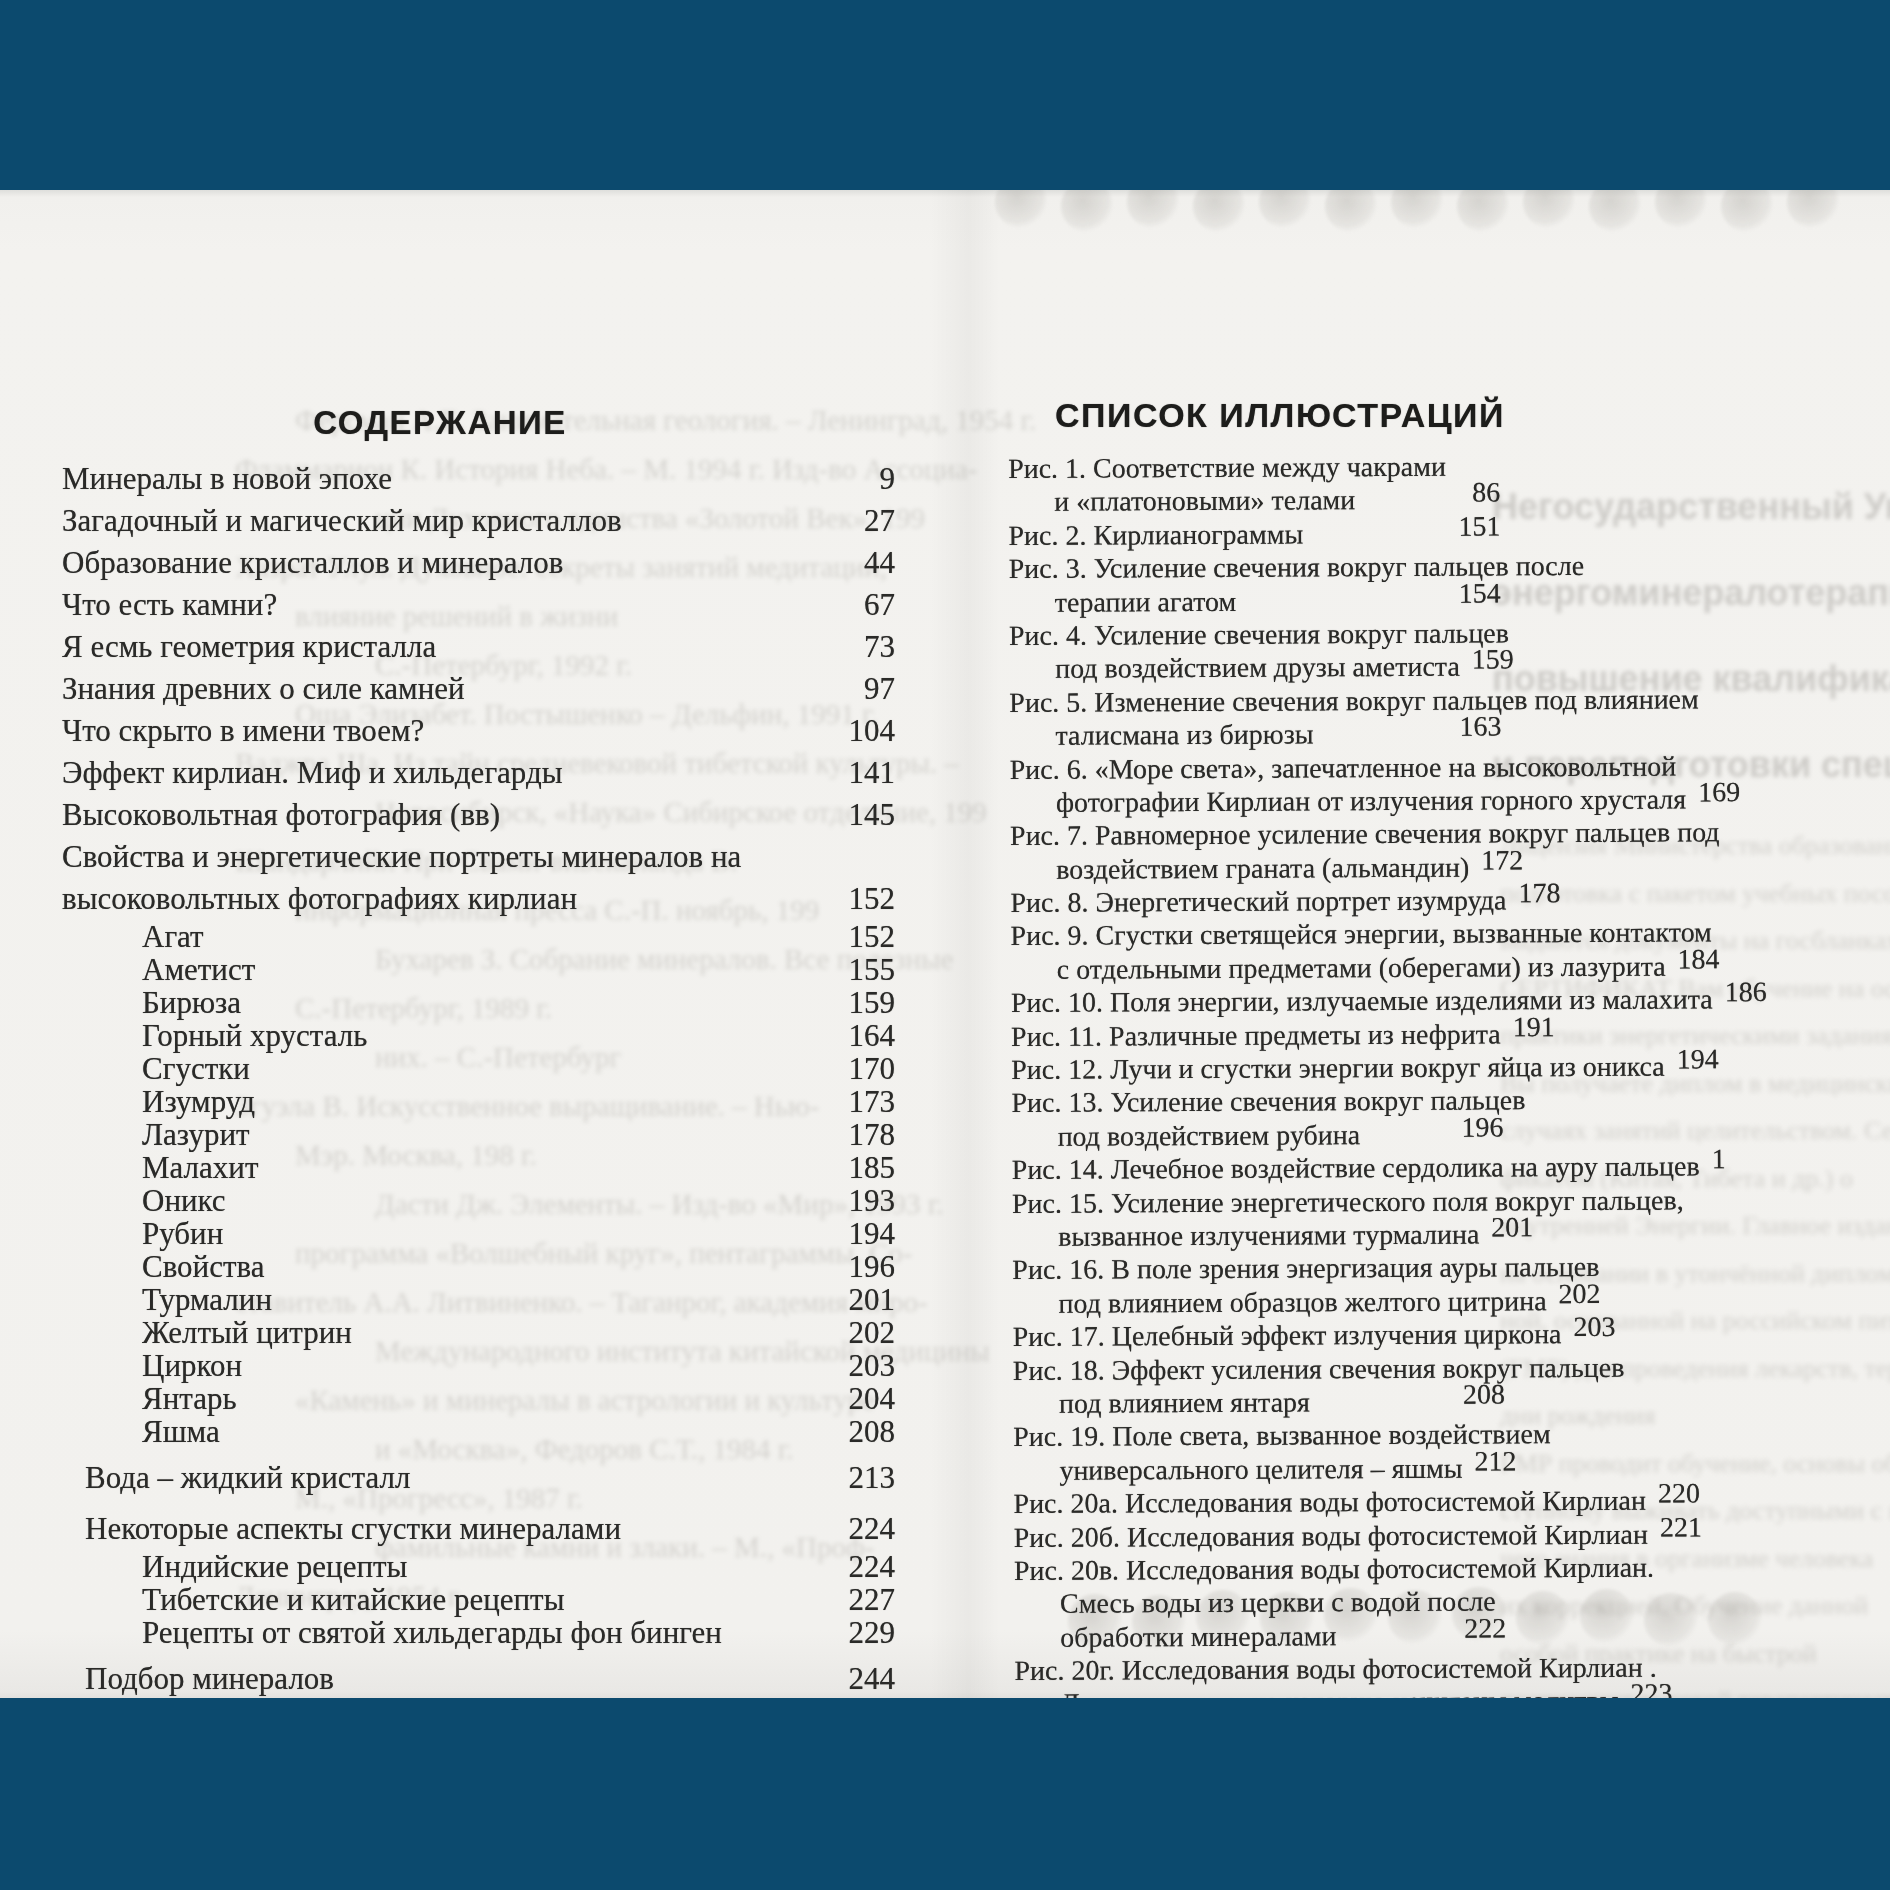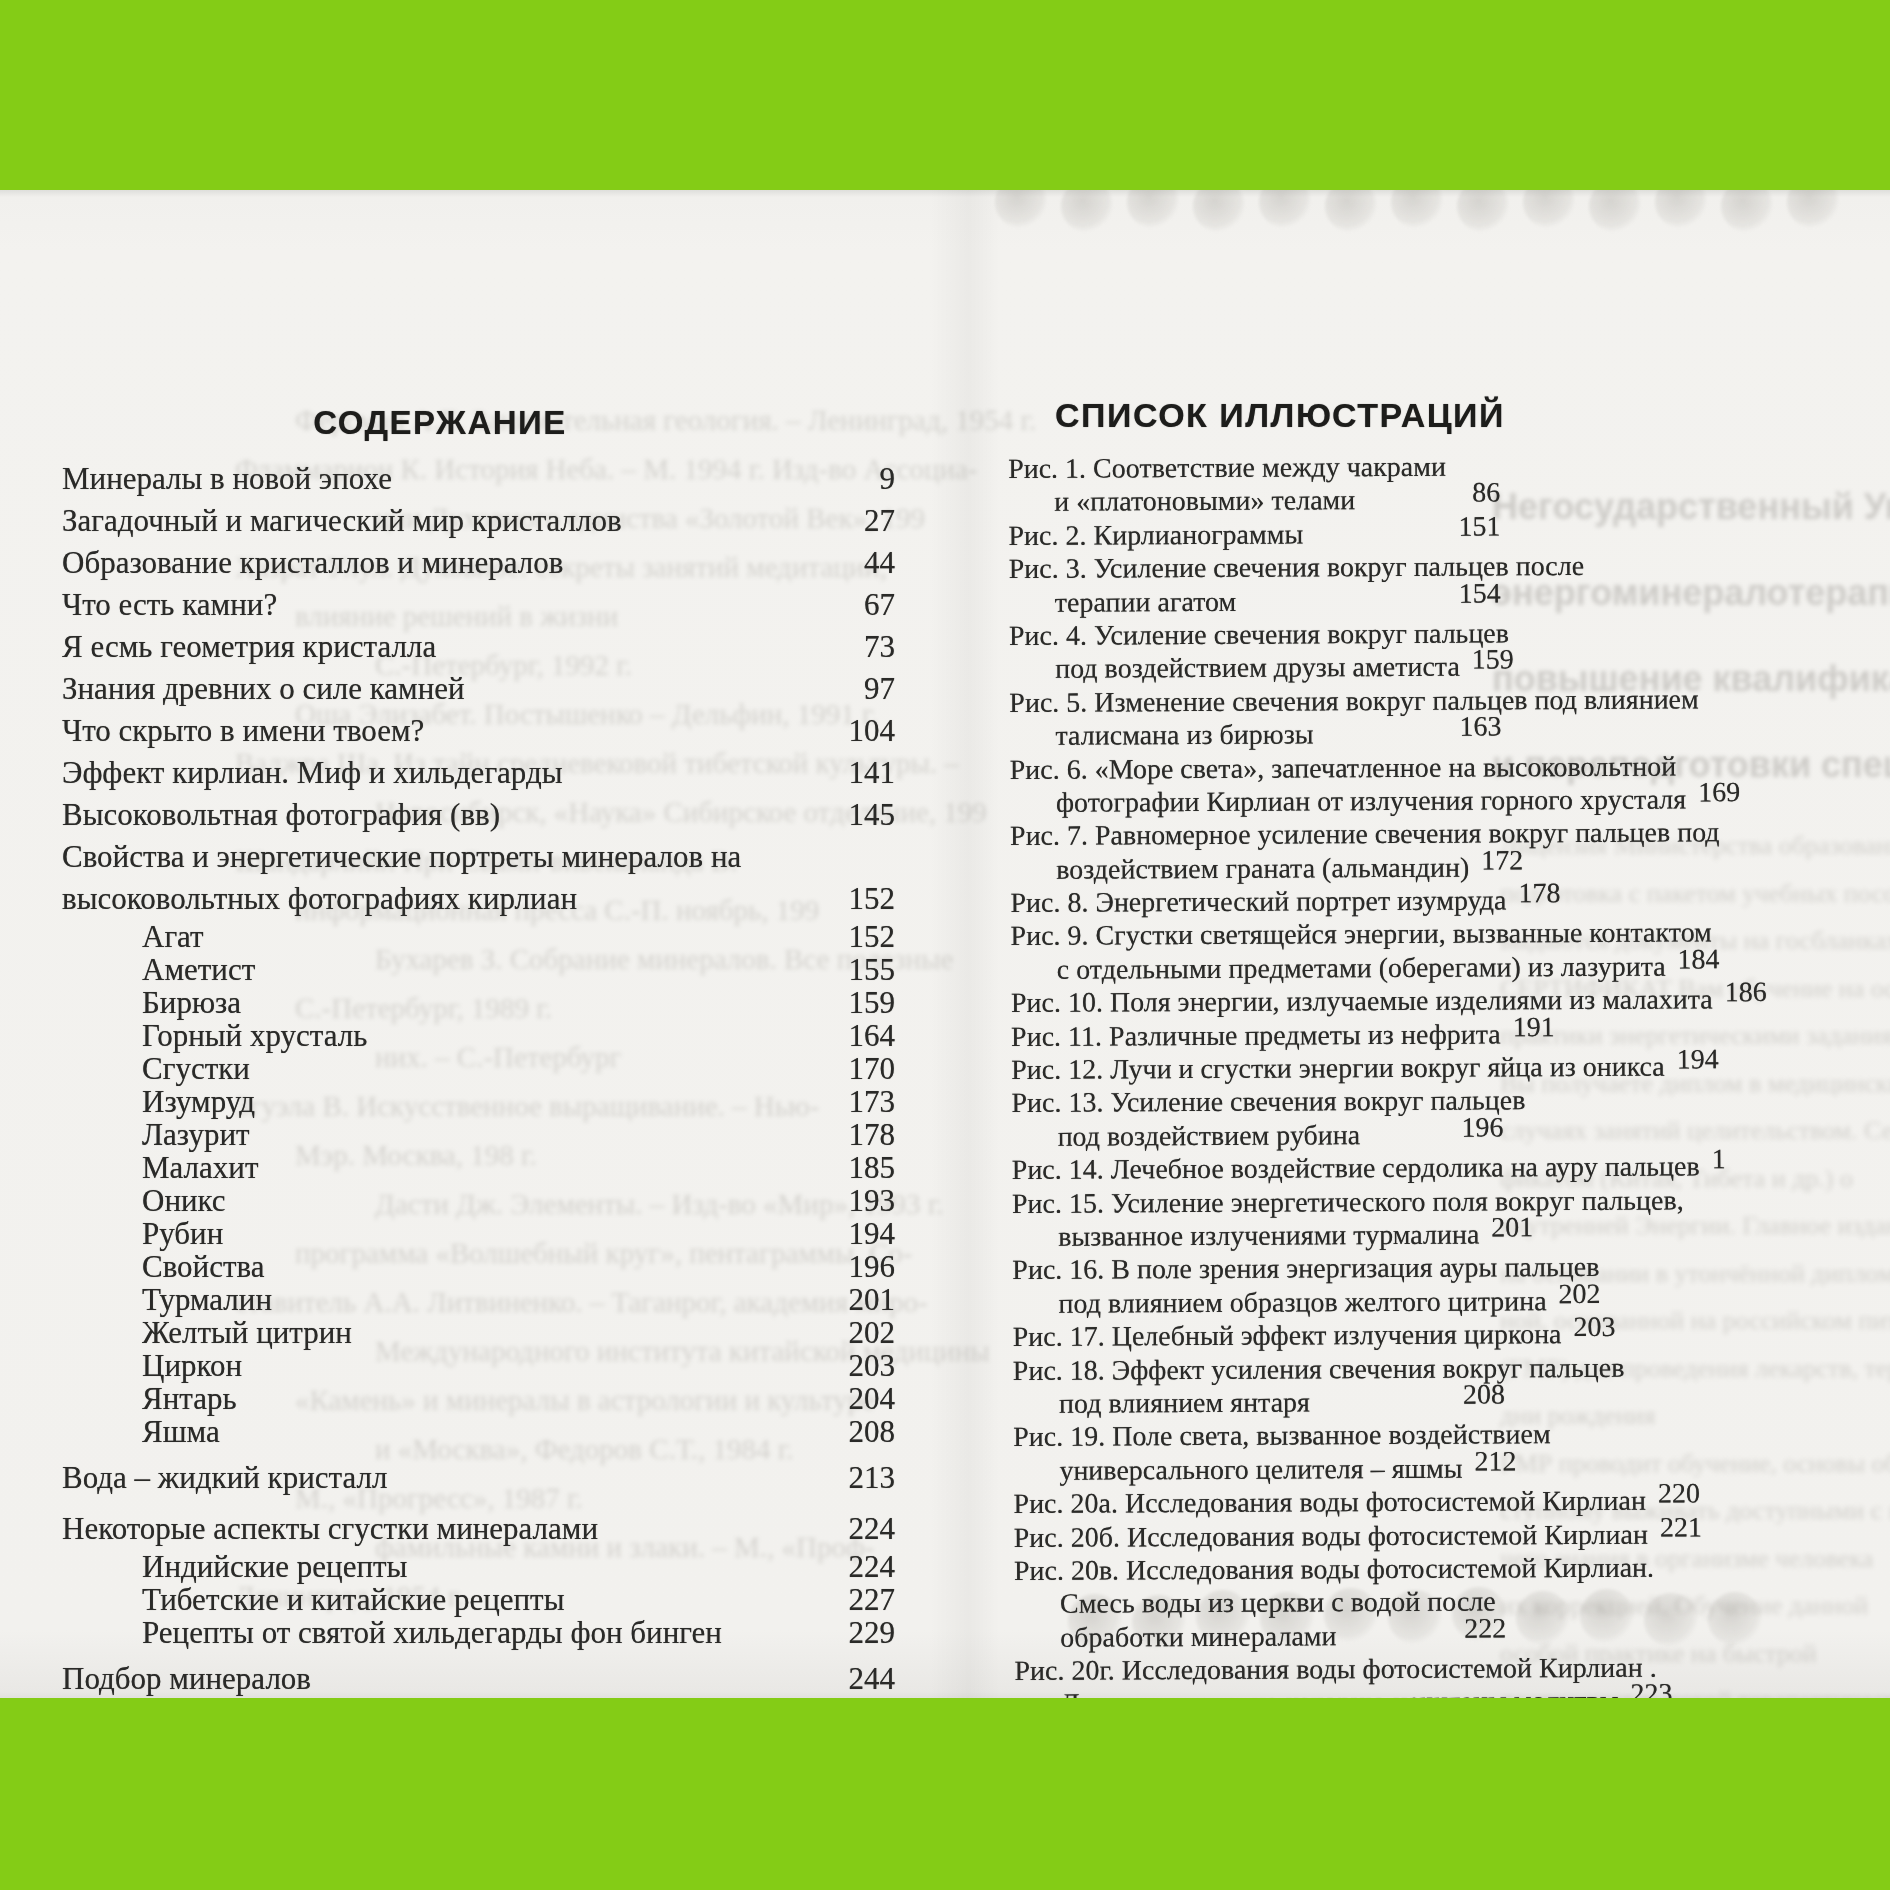--- a/index.html
+++ b/index.html
@@ -1,33 +1,33 @@
 <!DOCTYPE html>
 <html><head>
 <meta charset="utf-8">
 <style>
   html,body{margin:0;padding:0;background:#ffffff;}
-  .stage{position:relative;width:1890px;height:1890px;background:#84cc16;overflow:hidden;
+  .stage{position:relative;width:1890px;height:1890px;background:#0c4a6e;overflow:hidden;
          font-family:"Liberation Serif", serif;color:#2a2a28;}
   .paper{position:absolute;left:0;top:190px;width:1890px;height:1508px;overflow:hidden;
          background:linear-gradient(180deg,#dededb 0px,#f1f0ed 7px,#f3f2ef 60px,#f2f1ee 1440px,#e9e8e5 1502px,#e2e1de 1508px);}
   .paper::after{content:"";position:absolute;left:930px;top:0;width:70px;height:100%;
          background:linear-gradient(90deg,rgba(0,0,0,0) 0%,rgba(0,0,0,0.035) 55%,rgba(0,0,0,0) 100%);}
   .page-title{position:absolute;font-family:"Liberation Sans", sans-serif;font-weight:bold;
          letter-spacing:1.5px;color:#1d1d1b;text-align:center;
          text-shadow:0 0 1px rgba(30,30,30,.55);}
   .title-left{left:40px;top:214px;width:800px;font-size:33px;}
   .title-right{left:1000px;top:198px;width:560px;font-size:34px;margin-top:8px;}
   .toc{position:absolute;}
   .pl{left:62px;top:268px;width:833px;}
   .pr{left:1008px;top:262px;width:492px;transform:rotate(-0.3deg);transform-origin:0 0;}
   .row{display:flex;align-items:baseline;white-space:nowrap;}
   .pl .row{height:42px;line-height:42px;font-size:31px;align-items:center;}
   .pl .row.sub{height:33px;line-height:33px;padding-left:80px;gap:42px;}
-  .pl .row.gap{margin-top:9px;}
+  .pl .row.gap{margin-top:9px;margin-left:23px;}
   .pr .row{height:33.4px;line-height:33.4px;font-size:28px;}
   .pr .row.cont{padding-left:46px;}
   .row .t{text-shadow:0 0 .7px rgba(35,35,33,.65);}
   .row .num{margin-left:auto;padding-left:12px;text-shadow:0 0 .7px rgba(35,35,33,.65);}
   .pr .row .num{position:relative;top:-7px;}
   .bleed{position:absolute;pointer-events:none;color:#8f8c85;}
   .bleed-left{left:235px;top:206px;width:680px;font-size:29px;line-height:49px;
          opacity:.30;filter:blur(2px);}
   .bleed-left .bl:nth-child(odd){padding-left:60px;}
   .bleed-left .bl:nth-child(3n){padding-left:140px;}

